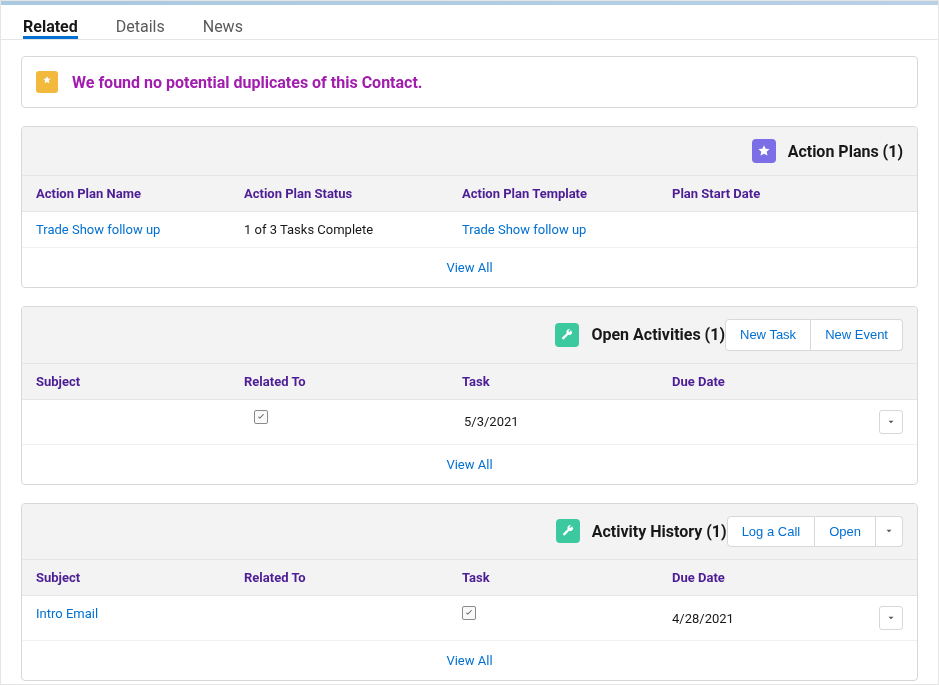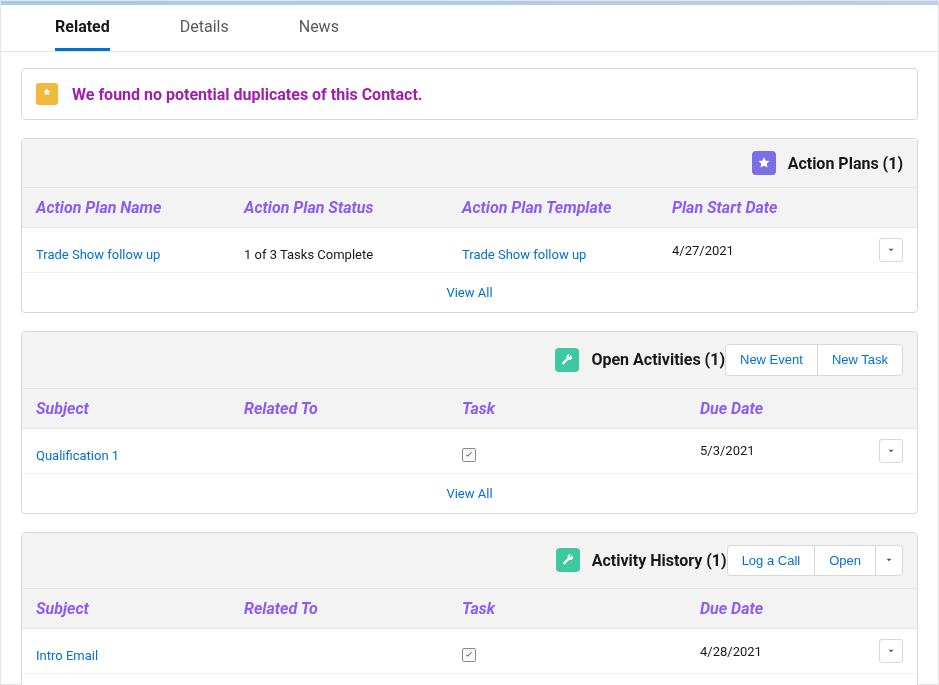--- a/index.html
+++ b/index.html
@@ -1,20 +1,20 @@
 <!DOCTYPE html>
 <html><head>
 <meta charset="utf-8">
 <style>
 * { box-sizing: border-box; margin: 0; padding: 0; }
 body { font-family: -apple-system, BlinkMacSystemFont, "Segoe UI", Roboto, Helvetica, Arial, sans-serif; background: #fff; color: #181818; font-size: 13px; }
 .page { width: 939px; height: 685px; position: relative; border: 1px solid #e5e5e5; background: #fff; }
 .topband { height: 4px; background: linear-gradient(90deg, #a9c9e0, #b8d0e5); }
 .tabs { display: flex; gap: 38px; padding: 12px 22px 0; border-bottom: 1px solid #e5e5e5; }
-.tab { font-size: 16px; color: #5a5a5a; padding-bottom: 12px; cursor: pointer; border-bottom: 3px solid transparent; margin-left: 32px; }
+.tab { font-size: 16px; color: #5a5a5a; cursor: pointer; border-bottom: 3px solid transparent; }
 .tab.active { color: #181818; font-weight: 700; border-bottom-color: #0070d2; }
 .content { padding: 16px 20px; display: flex; flex-direction: column; gap: 18px; }
 .duplicates { display: flex; align-items: center; gap: 14px; border: 1px solid #d8d8d8; border-radius: 4px; padding: 14px 14px; }
 .dup-icon { width: 22px; height: 22px; background: #f2b93d; border-radius: 3px; display: flex; align-items: center; justify-content: center; }
 .dup-icon svg { width: 14px; height: 14px; fill: #fff; }
 .dup-text { font-size: 16px; font-weight: 700; color: #a21caf; }
 .card { border: 1px solid #d8d8d8; border-radius: 4px; background: #fff; }
 .card-header { display: flex; align-items: center; justify-content: flex-end; padding: 12px 14px; background: #f3f3f3; border-bottom: 1px solid #e5e5e5; border-radius: 4px 4px 0 0; }
 .card-header-left { display: flex; align-items: center; gap: 12px; }
 .card-icon { width: 24px; height: 24px; border-radius: 4px; display: flex; align-items: center; justify-content: center; }
@@ -23,30 +23,30 @@
 .card-icon svg { width: 14px; height: 14px; fill: #fff; }
 .card-title { font-size: 16px; font-weight: 700; color: #181818; }
 .btn-row { display: flex; gap: 0; }
 .btn { background: #fff; border: 1px solid #d8d8d8; color: #0070d2; font-size: 13px; padding: 7px 14px; border-radius: 4px; cursor: pointer; line-height: 1.2; }
 .btn-row .btn { border-radius: 0; }
 .btn-row .btn:first-child { border-radius: 4px 0 0 4px; }
 .btn-row .btn:last-child { border-radius: 0 4px 4px 0; border-left: none; }
 .btn-row .btn:only-child { border-radius: 4px; }
 .btn-row .btn + .btn { border-left: none; }
 .btn-drop { padding: 7px 8px; display: flex; align-items: center; }
-.table-head { display: flex; background: #f3f3f3; border-bottom: 1px solid #e5e5e5; padding: 10px 14px; font-weight: 700; color: #8b5cf6; font-size: 16px; font-style: italic; }
-.table-row { display: flex; padding: 10px 14px; border-bottom: 1px solid #f0f0f0; align-items: flex-end; }
+.table-head { display: flex; background: #f3f3f3; border-bottom: 1px solid #e5e5e5; padding: 10px 14px; font-weight: 700; color: #4c1d95; font-size: 13px; }
+.table-row { display: flex; padding: 10px 14px; border-bottom: 1px solid #f0f0f0; align-items: flex-start; }
 .col1 { width: 208px; }
 .col2 { width: 218px; }
 .col3 { width: 210px; }
 .col4 { flex: 1; display: flex; align-items: center; justify-content: space-between; }
 .bcol1 { width: 208px; }
 .bcol2 { width: 218px; }
 .bcol3 { width: 210px; }
-.bcol4 { flex: 1; display: flex; align-items: center; justify-content: space-between; margin-left: 28px; }
+.bcol4 { flex: 1; display: flex; align-items: center; justify-content: space-between; }
 .link { color: #0070d2; cursor: pointer; }
 .view-all { text-align: center; padding: 12px 0; }
 .view-all span { color: #0070d2; cursor: pointer; font-size: 13px; }
 .row-menu { width: 24px; height: 24px; border: 1px solid #d8d8d8; border-radius: 3px; background: #fff; display: flex; align-items: center; justify-content: center; cursor: pointer; }
 .row-menu svg { width: 10px; height: 10px; fill: #555; }
 .checkbox { width: 14px; height: 14px; border: 1px solid #8a8a8a; border-radius: 2px; background: #fafafa; display: inline-flex; align-items: center; justify-content: center; }
 .checkbox svg { width: 10px; height: 10px; fill: #555; }
 .caret { width: 10px; height: 10px; fill: #555; }
 </style>
 </head>
@@ -89,58 +89,49 @@
         <div class="col3">Action Plan Template</div>
         <div class="col4">
             <span>Plan Start Date</span>
             <span></span>
           </div>
       </div>
       <div class="table-row">
         <div class="col1"><span class="link">Trade Show follow up</span></div>
         <div class="col2">1 of 3 Tasks Complete</div>
         <div class="col3"><span class="link">Trade Show follow up</span></div>
-        <div class="col4">
-          <span>4/27/2021</span>
-          <div class="row-menu">
-            <svg class="caret" viewBox="0 0 24 24">
-                <path d="M6 9l6 6 6-6z"></path>
-              </svg>
-          </div>
-        </div>
       </div>
       <div class="view-all"><span>View All</span></div>
     </div>
 
     <div class="card">
       <div class="card-header">
         <div class="card-header-left">
           <div class="card-icon green">
             <svg viewBox="0 0 24 24">
                 <path d="M21 7a5 5 0 01-6.9 4.6L7 18.7a2 2 0 11-2.8-2.8l7.1-7.1A5 5 0 0117 2l-3 3 2 2 3-3c.6.9 1 1.9 1 3z"></path>
               </svg>
           </div>
           <div class="card-title">Open Activities (1)</div>
         </div>
         <div class="btn-row">
+          <button class="btn">New Task</button>
           <button class="btn">New Event</button>
-          <button class="btn">New Task</button>
         </div>
       </div>
       <div class="table-head">
         <div class="bcol1">Subject</div>
         <div class="bcol2">Related To</div>
         <div class="bcol3">Task</div>
         <div class="bcol4">
             <span>Due Date</span>
             <span></span>
           </div>
       </div>
       <div class="table-row">
-        <div class="bcol1"><span class="link">Qualification 1</span></div>
         <div class="bcol2"></div>
         <div class="bcol3">
           <span class="checkbox">
             <svg viewBox="0 0 24 24">
                 <path d="M9 16l-4-4 1.4-1.4L9 13.2l8.6-8.6L19 6z"></path>
               </svg>
           </span>
         </div>
         <div class="bcol4">
           <span>5/3/2021</span>

